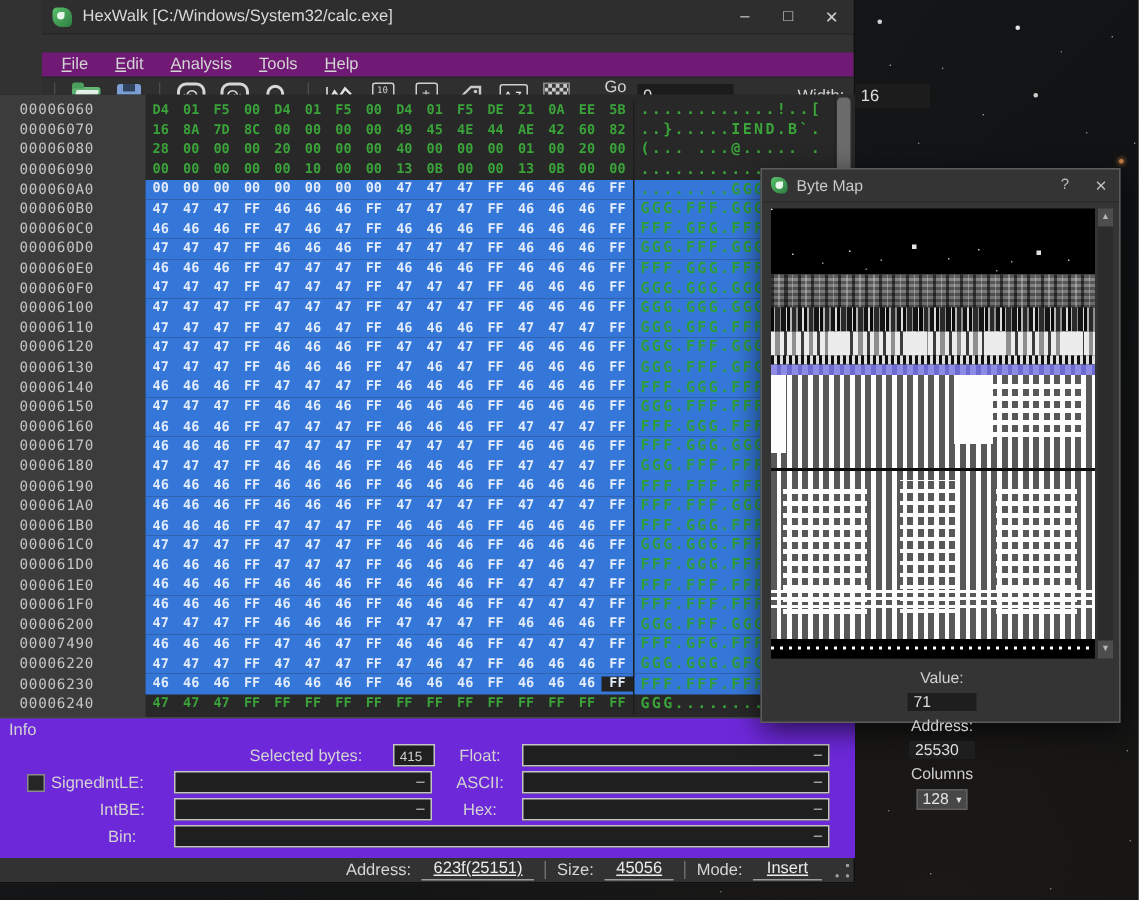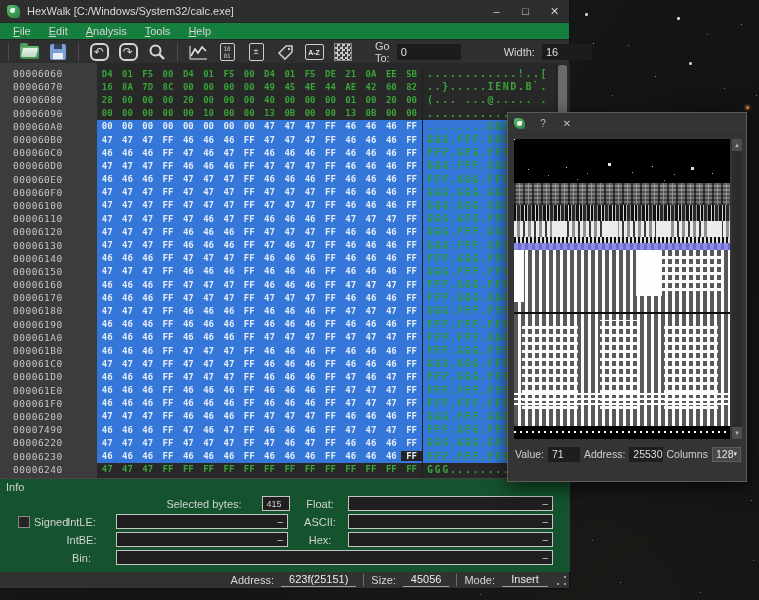--- a/index.html
+++ b/index.html
@@ -20,29 +20,29 @@
       612px 95px 0 0 #888e8a, 582px 118px 0 1px #c2c7c4, 648px 128px 0 0 #9b9f9c,
       756px 95px 0 0 #a5aaa7, 584px 210px 0 0 #8e928f, 600px 320px 0 1px #b9bdba,
       588px 395px 0 0 #90948f, 582px 470px 0 0 #9b9f9a, 592px 540px 0 0 #848883,
       620px 582px 0 0 #9aa09c, 700px 592px 0 0 #8d918c, 480px 594px 0 0 #7e827d,
       140px 595px 0 0 #74787300, 751px 500px 0 0 #989c97, 753px 560px 0 0 #8a8e89;
     }
   .star-orange{position:absolute;left:746px;top:106px;width:3px;height:3px;border-radius:50%;
     background:#c97f44;box-shadow:0 0 3px 1px rgba(201,127,68,.6);}
   
   #win{position:absolute;left:0;top:0;width:570px;height:589px;background:#323232;
-    border-right:1px solid #101010;border-bottom:1px solid #101010;box-sizing:border-box;}
+    border-right:1px solid #101010;border-bottom:1px solid #101010;box-sizing:border-box;padding-left:28px;}
   .titlebar{height:22px;display:flex;align-items:center;background:#2e2e2e;border-bottom:1px solid #272727;}
   .app-ico{width:13px;height:13px;margin:0 7px 0 7px;border-radius:3px 6px 3px 6px;
     background:linear-gradient(135deg,#59c06a,#2e7d42);position:relative;}
   .app-ico:after{content:"";position:absolute;left:3px;top:3px;width:5px;height:5px;border-radius:50% 0 50% 50%;background:#e7f5ea;}
   .title-text{font-size:11px;color:#d9d9d9;flex:1;white-space:nowrap;overflow:hidden;}
   .winbtn{width:29px;height:21px;display:flex;align-items:center;justify-content:center;
     color:#cfcfcf;font-size:11px;}
-  .menubar{height:16px;display:flex;align-items:center;background:#15803d;border-bottom:1px solid #262626;padding-left:4px;}
+  .menubar{height:16px;display:flex;align-items:center;background:#701a75;border-bottom:1px solid #262626;padding-left:4px;margin-top:12px;}
   .menu-item{font-size:11px;color:#d4d4d4;padding:0 9px;line-height:16px;}
   .menu-item u{text-decoration:underline;}
   
   .toolbar{height:24px;display:flex;align-items:center;background:#2f2f2f;border-bottom:1px solid #1f1f1f;padding-left:6px;gap:7px;}
   .tsep{width:1px;height:18px;background:#1c1c1c;border-right:1px solid #4c4c4c;margin:0 2px;}
   .tico{width:22px;height:21px;display:flex;align-items:center;justify-content:center;flex:none;}
   .roundbox{width:19px;height:18px;border:2px solid #d6d6d6;border-radius:6px;display:flex;align-items:center;justify-content:center;
     color:#d6d6d6;font-size:12px;line-height:1;font-family:"DejaVu Sans",sans-serif;box-sizing:border-box;}
   .folder{width:19px;height:13px;position:relative;background:linear-gradient(180deg,#66bb78,#3c8d50);border-radius:2px;}
   .folder:before{content:"";position:absolute;left:0;top:-3px;width:8px;height:4px;background:#4c9e5e;border-radius:2px 2px 0 0;}
@@ -69,30 +69,30 @@
   .byte{width:20.3px;text-align:center;font-size:9px;font-weight:bold;color:#3aa33a;}
   .ascii{width:132px;flex:none;height:100%;display:flex;align-items:center;font-size:10px;
     letter-spacing:1.55px;color:#3aa33a;white-space:pre;padding-left:4px;box-sizing:border-box;border-left:1px solid #1d1d1d;font-weight:bold;}
   .hex-row.sel .bytes{background:#3577d9;}
   .hex-row.sel .byte{color:#e3ecfa;}
   .hex-row.sel .ascii{background:#3577d9;color:#2f9e3c;}
   .byte.cur{background:#222222;color:#f1f1f1;}
   #hexscroll{position:absolute;right:2px;top:0;width:11px;height:100%;background:#2d2d2d;border-left:1px solid #202020;}
   #hexthumb{position:absolute;left:1px;top:2px;width:9px;height:66px;background:#6b6b6b;border-radius:3px;}
   
-  #infopanel{position:absolute;left:0;top:478px;width:570px;height:93px;background:#14532d;border-top:1px solid #474747;}
+  #infopanel{position:absolute;left:0;top:478px;width:570px;height:93px;background:#6d28d9;border-top:1px solid #474747;}
   .ilabel{position:absolute;font-size:11px;color:#d2d2d2;}
   .r{text-align:center;}
   .ifield{position:absolute;background:#1f1f1f;border:1px solid #c4c4c4;height:13px;color:#cfcfcf;
     font-size:10px;display:flex;align-items:center;justify-content:flex-end;padding-right:4px;box-sizing:content-box;}
   .chk{position:absolute;width:10px;height:10px;background:#262626;border:1px solid #8a8a8a;}
   
   #statusbar{position:absolute;left:0;top:571px;width:570px;height:18px;display:flex;align-items:center;
     justify-content:flex-end;gap:7px;padding-right:22px;box-sizing:border-box;font-size:11px;color:#d6d6d6;}
-  .sval{border-bottom:1px solid #9b9b9b;color:#ececec;padding:0 8px 1px 8px;min-width:30px;text-align:center;}
+  .sval{border-bottom:1px solid #9b9b9b;color:#ececec;padding:0 8px 1px 8px;min-width:30px;text-align:center;text-decoration:underline;}
   .sdiv{width:1px;height:12px;background:#6c6c6c;}
   .grip{position:absolute;right:3px;bottom:3px;width:9px;height:9px;
     background:radial-gradient(circle at 8px 1px,#9a9a9a 1px,transparent 1.4px),
                radial-gradient(circle at 8px 8px,#9a9a9a 1px,transparent 1.4px),
                radial-gradient(circle at 1px 8px,#9a9a9a 1px,transparent 1.4px);}
   
   #dlg{position:absolute;left:507px;top:112px;width:240px;height:370px;background:#343434;
     border:1px solid #5c5c5c;box-sizing:border-box;box-shadow:0 5px 18px rgba(0,0,0,.65);}
   .dtitle{height:21px;display:flex;align-items:center;border-bottom:1px solid #2c2c2c;}
   .dtitle .app-ico{width:11px;height:11px;margin:0 6px;}
@@ -128,21 +128,21 @@
   .bm-dash2{left:86px;top:70px;width:40px;height:94px;background:repeating-linear-gradient(0deg,transparent 0 5px,#fdfdfd 5px 8px);}
   .bm-dash3{left:150px;top:76px;width:54px;height:88px;background:repeating-linear-gradient(0deg,transparent 0 5px,#fdfdfd 5px 8px);}
   .bm-dash4{left:0;top:140px;width:216px;height:18px;background:repeating-linear-gradient(0deg,transparent 0 3px,#fdfdfd 3px 5px);}
   .bm-black2{top:287px;height:13px;background:#000;}
   .bm-dotline{position:absolute;left:0;top:292px;width:216px;height:2px;
     background:repeating-linear-gradient(90deg,#fff 0 2px,transparent 2px 6px);}
   #bmscroll{position:absolute;left:224px;top:26px;width:10px;height:300px;background:#2c2c2c;}
   .bmarrow{position:absolute;left:0;width:10px;height:12px;background:#4d4d4d;color:#b5b5b5;
     font-size:6px;display:flex;align-items:center;justify-content:center;}
   #dctrl{position:absolute;left:7px;top:333px;width:226px;height:16px;display:flex;align-items:center;
-    font-size:10.5px;color:#cfcfcf;gap:4px;}
+    font-size:10.5px;color:#cfcfcf;gap:4px;flex-direction:column;}
   .dinput{background:#1e1e1e;color:#dedede;height:15px;display:flex;align-items:center;padding-left:4px;box-sizing:border-box;font-size:10.5px;}
   .dsel{background:#474747;color:#e4e4e4;height:15px;display:flex;align-items:center;justify-content:space-between;
     padding:0 3px;box-sizing:border-box;font-size:10.5px;border:1px solid #5e5e5e;}
   #dbtns{position:absolute;left:0;top:352px;width:233px;display:flex;justify-content:flex-end;gap:8px;}
   .pbtn{height:19px;display:flex;align-items:center;justify-content:center;font-size:11px;color:#e8e8e8;
     background:linear-gradient(#454545,#393939);border:1px solid #5e5e5e;border-radius:2px;box-sizing:border-box;}
   .pbtn.def{border:1px solid #6f9bd8;}
 </style>
 </head>
 <body>
@@ -944,20 +944,21 @@
     <span class="sdiv"></span>
     <span>Mode:</span>
     <span class="sval">Insert</span>
   </div>
   <div class="grip"></div>
 </div>
 
 <div id="dlg">
   <div class="dtitle">
     <div class="app-ico"></div>
+    <div class="dtitle-text">Byte Map</div>
     <div class="dbtn">?</div>
     <div class="dbtn">✕</div>
   </div>
 
   <div id="bmimg">
     <div class="bm-dots"></div>
     <div class="bm bm-noise"></div>
     <div class="bm bm-barcode"></div>
     <div class="bm bm-whitebars"></div>
     <div class="bm bm-dotrow"></div>

